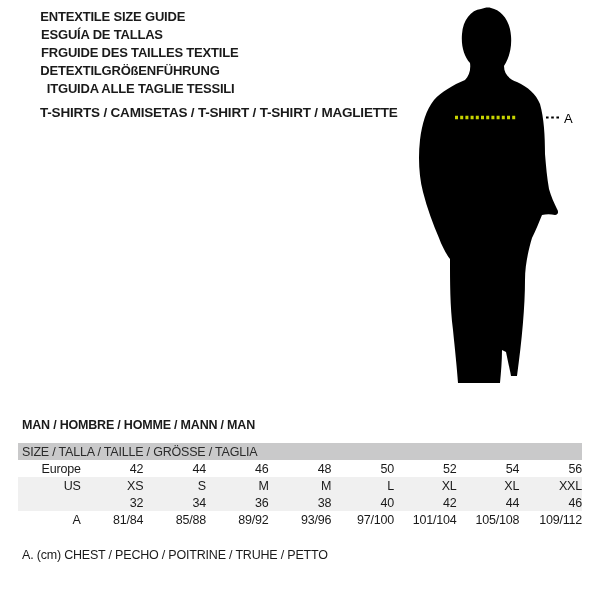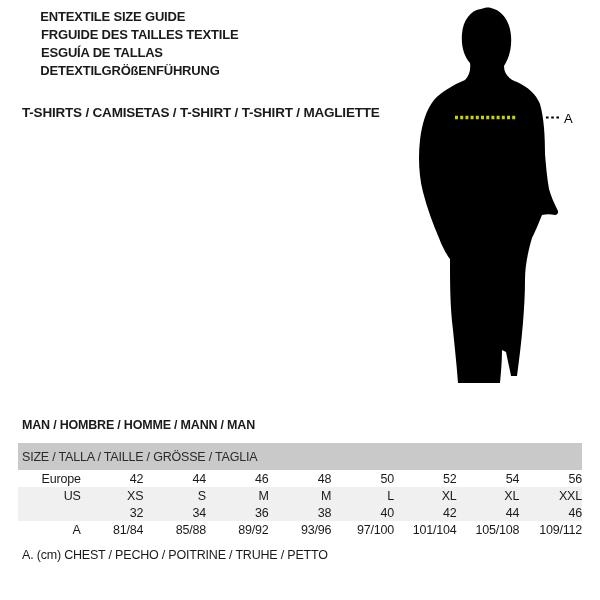--- a/index.html
+++ b/index.html
@@ -5,63 +5,67 @@
   html,body{margin:0;padding:0;background:#fff;}
   .canvas{
     position:relative;width:600px;height:600px;background:#ffffff;overflow:hidden;
     font-family:"Liberation Sans",sans-serif;color:#1a1a1a;letter-spacing:-0.2px;
   }
   
   .lang-block{position:absolute;left:22px;top:8px;text-align:right;}
   .lang-row{display:flex;height:18px;line-height:18px;font-size:13px;font-weight:bold;}
   .lang-code{width:36px;}
   
-  .cat-block{position:absolute;left:22px;top:104px;font-size:13.5px;font-weight:bold;line-height:18px;}
+  .cat-block{position:absolute;left:40px;top:104px;font-size:13.5px;font-weight:bold;line-height:18px;}
   
   .figure{position:absolute;left:405px;top:0px;width:200px;height:400px;}
   .figure svg{display:block;}
   
   .section-title{position:absolute;left:22px;top:418px;font-size:12.5px;font-weight:bold;}
   
   .size-table{
     position:absolute;left:18px;top:443px;width:564px;
     border-collapse:collapse;table-layout:fixed;font-size:12.5px;letter-spacing:-0.2px;
   }
   .size-table th{
-    height:27px;background:#c9c9ca;color:#2b2b2b;font-weight:normal;
+    height:17px;background:#c9c9ca;color:#2b2b2b;font-weight:normal;
     text-align:left;padding:0 7px 0 4px;font-size:12.5px;
   }
   .size-table td{height:17px;padding:0;text-align:right;font-weight:normal;}
   .size-table td.lbl{width:55px;text-align:right;padding-left:4px;}
   .size-table tbody tr:nth-child(2),
   .size-table tbody tr:nth-child(3){background:#f0f0f0;}
   
   .footnote{position:absolute;left:22px;top:548px;font-size:12.5px;font-weight:normal;}
 </style>
 </head>
 <body>
 
 <div class="canvas">
 
   <div class="lang-block">
     <div class="lang-row">
       <span class="lang-code">EN</span>
       <span class="lang-label">TEXTILE SIZE GUIDE</span>
     </div>
     <div class="lang-row">
+      <span class="lang-code">ES</span>
+      <span class="lang-label">GUÍA DE TALLAS</span>
+    </div>
+    <div class="lang-row">
       <span class="lang-code">FR</span>
       <span class="lang-label">GUIDE DES TAILLES TEXTILE</span>
     </div>
     <div class="lang-row">
-      <span class="lang-code">ES</span>
-      <span class="lang-label">GUÍA DE TALLAS</span>
+      <span class="lang-code">DE</span>
+      <span class="lang-label">TEXTILGRÖßENFÜHRUNG</span>
     </div>
     <div class="lang-row">
-      <span class="lang-code">DE</span>
-      <span class="lang-label">TEXTILGRÖßENFÜHRUNG</span>
+      <span class="lang-code">IT</span>
+      <span class="lang-label">GUIDA ALLE TAGLIE TESSILI</span>
     </div>
   </div>
 
   <div class="cat-block">
     <div>T-SHIRTS / CAMISETAS / T-SHIRT / T-SHIRT / MAGLIETTE</div>
   </div>
 
   <div class="figure">
     <svg viewBox="0 0 200 400" width="200" height="400" xmlns="http://www.w3.org/2000/svg">
       <path d="M 76 9

